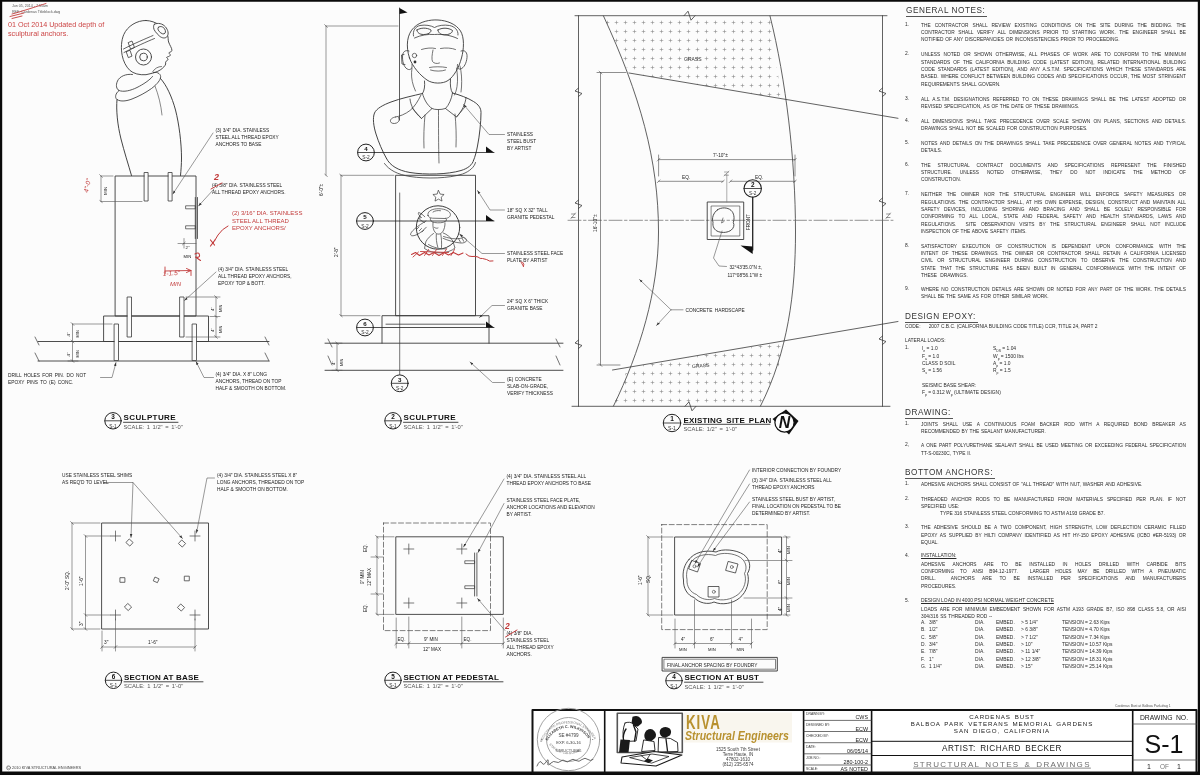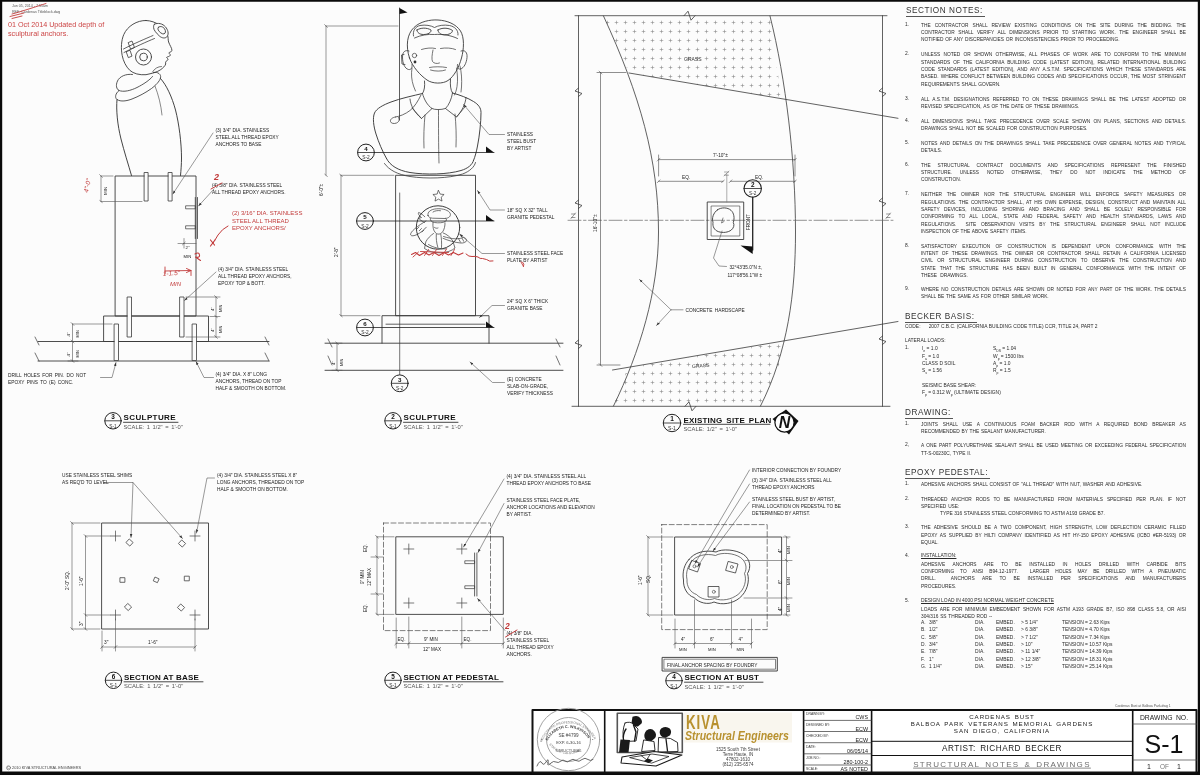--- a/index.html
+++ b/index.html
@@ -819,21 +819,21 @@
 </g>
 
 <g stroke="none" fill="#444">
 <text x="1115" y="706.7" font-size="3.4" fill="#555">Cardenas Bust at Balboa Park.dwg 1</text>
 <text x="12" y="769.3" font-size="3.9" fill="#444">2010  KIVA  STRUCTURAL  ENGINEERS</text>
 <circle cx="8.5" cy="767.8" r="2" stroke="#444" stroke-width="0.5" fill="none"></circle>
 <text x="7.2" y="769.2" font-size="3.2" fill="#444">C</text>
 </g>
 </svg>
 
-<div class="hd" style="left:906px;top:5.5px">SECTION  NOTES:</div>
+<div class="hd" style="left:906px;top:5.5px">GENERAL  NOTES:</div>
 
 <div class="num" style="top:21.8px">1.</div>
 <div class="note" style="top:21.8px">THE CONTRACTOR SHALL REVIEW EXISTING CONDITIONS ON THE SITE DURING THE BIDDING. THE CONTRACTOR SHALL VERIFY ALL DIMENSIONS PRIOR TO STARTING WORK. THE ENGINEER SHALL BE NOTIFIED OF ANY DISCREPANCIES OR INCONSISTENCIES PRIOR TO PROCEEDING.</div>
 
 <div class="num" style="top:51.3px">2.</div>
 <div class="note" style="top:51.3px">UNLESS NOTED OR SHOWN OTHERWISE, ALL PHASES OF WORK ARE TO CONFORM TO THE MINIMUM STANDARDS OF THE CALIFORNIA BUILDING CODE (LATEST EDITION), RELATED INTERNATIONAL BUILDING CODE STANDARDS (LATEST EDITION), AND ANY A.S.T.M. SPECIFICATIONS WHICH THESE STANDARDS ARE BASED. WHERE CONFLICT BETWEEN BUILDING CODES AND SPECIFICATIONS OCCUR, THE MOST STRINGENT REQUIREMENTS SHALL GOVERN.</div>
 
 <div class="num" style="top:95.5px">3.</div>
 <div class="note" style="top:95.5px">ALL A.S.T.M. DESIGNATIONS REFERRED TO ON THESE DRAWINGS SHALL BE THE LATEST ADOPTED OR REVISED SPECIFICATION, AS OF THE DATE OF THESE DRAWINGS.</div>
 
@@ -848,40 +848,40 @@
 
 <div class="num" style="top:191.3px">7.</div>
 <div class="note" style="top:191.3px">NEITHER THE OWNER NOR THE STRUCTURAL ENGINEER WILL ENFORCE SAFETY MEASURES OR REGULATIONS. THE CONTRACTOR SHALL, AT HIS OWN EXPENSE, DESIGN, CONSTRUCT AND MAINTAIN ALL SAFETY DEVICES, INCLUDING SHORING AND BRACING AND SHALL BE SOLELY RESPONSIBLE FOR CONFORMING TO ALL LOCAL, STATE AND FEDERAL SAFETY AND HEALTH STANDARDS, LAWS AND REGULATIONS.&nbsp; SITE OBSERVATION VISITS BY THE STRUCTURAL ENGINEER SHALL NOT INCLUDE INSPECTION OF THE ABOVE SAFETY ITEMS.</div>
 
 <div class="num" style="top:242.8px">8.</div>
 <div class="note" style="top:242.8px;word-spacing:1.9px">SATISFACTORY EXECUTION OF CONSTRUCTION IS DEPENDENT UPON CONFORMANCE WITH THE INTENT OF THESE DRAWINGS. THE OWNER OR CONTRACTOR SHALL RETAIN A CALIFORNIA LICENSED CIVIL OR STRUCTURAL ENGINEER DURING CONSTRUCTION TO OBSERVE THE CONSTRUCTION AND STATE THAT THE STRUCTURE HAS BEEN BUILT IN GENERAL CONFORMANCE WITH THE INTENT OF THESE DRAWINGS.</div>
 
 <div class="num" style="top:286px">9.</div>
 <div class="note" style="top:286px">WHERE NO CONSTRUCTION DETAILS ARE SHOWN OR NOTED FOR ANY PART OF THE WORK. THE DETAILS SHALL BE THE SAME AS FOR OTHER SIMILAR WORK.</div>
 
-<div class="hd" style="left:905px;top:311.5px">BECKER  BASIS:</div>
+<div class="hd" style="left:905px;top:311.5px">DESIGN  EPOXY:</div>
 
 <div class="num" style="top:323.5px;width:282px">CODE:&nbsp;&nbsp;&nbsp;&nbsp;&nbsp;&nbsp;2007 C.B.C. (CALIFORNIA BUILDING CODE TITLE) CCR, TITLE 24, PART 2</div>
 
 <div class="num" style="top:338px">LATERAL LOADS:</div>
 <div class="num" style="top:345.3px">1.</div>
 <div class="abs" style="left:922px;top:345.3px;font-size:4.9px;line-height:7.3px;color:#2a2a2a">I<sub style="font-size:3.4px">e</sub> = 1.0<br>F<sub style="font-size:3.4px">a</sub> = 1.0<br>CLASS D SOIL<br>S<sub style="font-size:3.4px">s</sub> = 1.56</div>
 <div class="abs" style="left:993px;top:345.3px;font-size:4.9px;line-height:7.3px;color:#2a2a2a">S<sub style="font-size:3.4px">DS</sub> = 1.04<br>W<sub style="font-size:3.4px">p</sub> = 1500 lbs<br>A<sub style="font-size:3.4px">p</sub> = 1.0<br>R<sub style="font-size:3.4px">p</sub> = 1.5</div>
 
 <div class="abs" style="left:922px;top:381.5px;font-size:4.9px;line-height:7.3px;color:#2a2a2a">SEISMIC BASE SHEAR:<br>F<sub style="font-size:3.4px">p</sub> = 0.312 W<sub style="font-size:3.4px">p</sub> (ULTIMATE DESIGN)</div>
 
 <div class="hd" style="left:905px;top:407.8px">DRAWING:</div>
 
 <div class="num" style="top:420.6px">1.</div>
 <div class="note" style="top:420.6px">JOINTS SHALL USE A CONTINUOUS FOAM BACKER ROD WITH A REQUIRED BOND BREAKER AS RECOMMENDED BY THE SEALANT MANUFACTURER.</div>
 
 <div class="num" style="top:442.3px">2,</div>
 <div class="note" style="top:442.3px">A ONE PART POLYURETHANE SEALANT SHALL BE USED MEETING OR EXCEEDING FEDERAL SPECIFICATION TT-S-00230C, TYPE II.</div>
 
-<div class="hd" style="left:905px;top:468.3px">EPOXY  PEDESTAL:</div>
+<div class="hd" style="left:905px;top:468.3px">BOTTOM  ANCHORS:</div>
 
 <div class="num" style="top:481.3px">1.</div>
 <div class="note" style="top:481.3px">ADHESIVE ANCHORS SHALL CONSIST OF "ALL THREAD" WITH NUT, WASHER AND ADHESIVE.</div>
 
 <div class="num" style="top:496px">2.</div>
 <div class="note" style="top:496px">THREADED ANCHOR RODS TO BE MANUFACTURED FROM MATERIALS SPECIFIED PER PLAN. IF NOT SPECIFIED USE:</div>
 <div class="abs" style="left:940px;top:510.6px;font-size:4.9px;color:#2a2a2a">TYPE 316 STAINLESS STEEL CONFORMING TO ASTM A193 GRADE B7.</div>
 
 <div class="num" style="top:524.3px">3.</div>
 <div class="note" style="top:524.3px">THE ADHESIVE SHOULD BE A TWO COMPONENT, HIGH STRENGTH, LOW DEFLECTION CERAMIC FILLED EPOXY AS SUPPLIED BY HILTI COMPANY IDENTIFIED AS HIT HY-150 EPOXY ADHESIVE (ICBO #ER-5193) OR EQUAL.</div>

